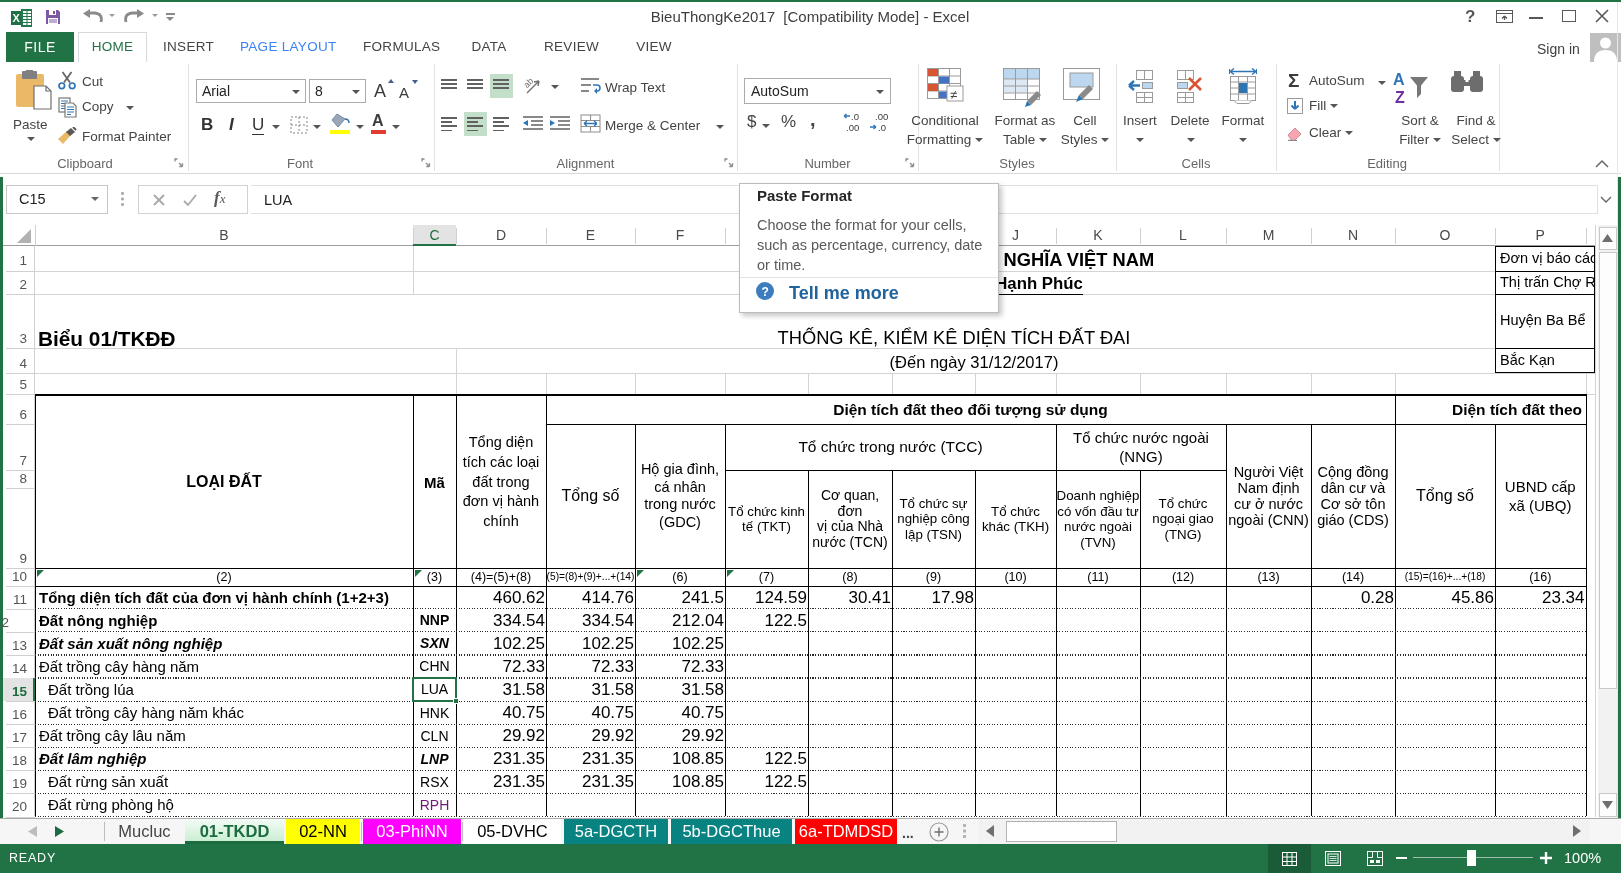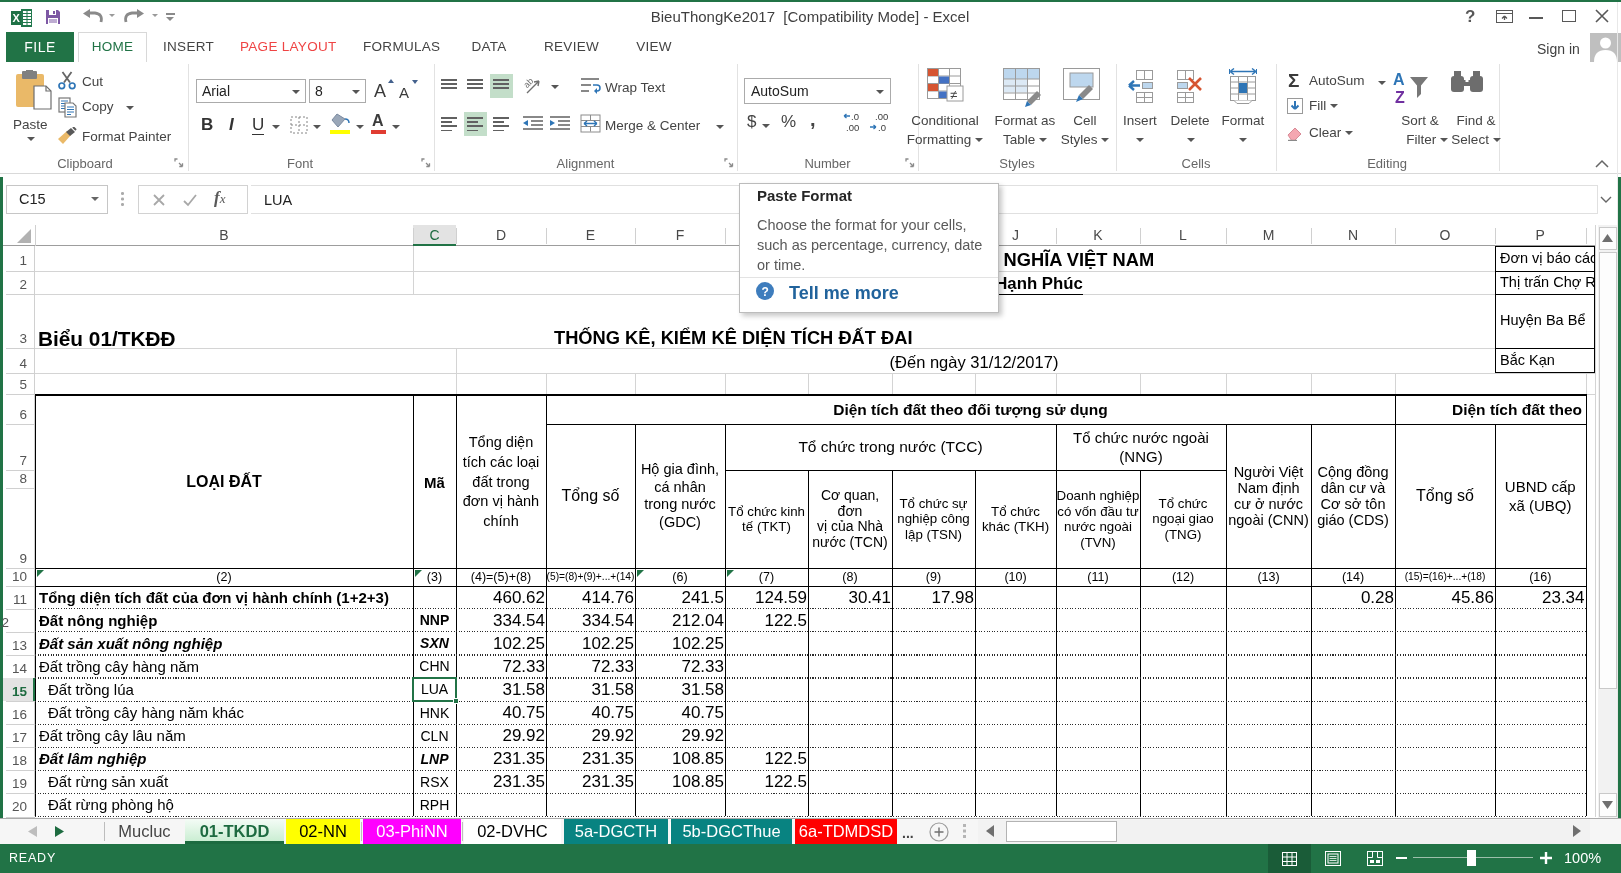--- a/index.html
+++ b/index.html
@@ -61,21 +61,21 @@
 <div class="a" style="left:1595px;top:9px">
     <svg width="14" height="14">
       <path d="M1 1 L13 13 M13 1 L1 13" stroke="#585858" stroke-width="1.6"></path>
     </svg>
   </div>
 <div class="a" style="left:0;top:32px;width:1621px;height:30px;background:#fff"></div>
 <div class="a" style="left:6px;top:32px;width:68px;height:30px;background:#217346;color:#fff;font-size:14px;display:flex;align-items:center;justify-content:center;letter-spacing:0.5px">FILE</div>
 <div class="a" style="left:78px;top:32px;width:69px;height:31px;background:#fff;border:1px solid #d8d8d8;border-bottom:none"></div>
 <div class="a" style="left:78px;top:39px;width:69px;text-align:center;font-size:13.5px;color:#217346;letter-spacing:0.3px;white-space:nowrap">HOME</div>
 <div class="a" style="left:163px;top:39px;width:46px;text-align:center;font-size:13.5px;color:#444444;letter-spacing:0.3px;white-space:nowrap">INSERT</div>
-<div class="a" style="left:240px;top:39px;width:94px;text-align:center;font-size:13.5px;color:#ef4444;letter-spacing:0.3px;white-space:nowrap">PAGE LAYOUT</div>
+<div class="a" style="left:240px;top:39px;width:94px;text-align:center;font-size:13.5px;color:#3b82f6;letter-spacing:0.3px;white-space:nowrap">PAGE LAYOUT</div>
 <div class="a" style="left:363px;top:39px;width:75px;text-align:center;font-size:13.5px;color:#444444;letter-spacing:0.3px;white-space:nowrap">FORMULAS</div>
 <div class="a" style="left:466px;top:39px;width:46px;text-align:center;font-size:13.5px;color:#444444;letter-spacing:0.3px;white-space:nowrap">DATA</div>
 <div class="a" style="left:540px;top:39px;width:63px;text-align:center;font-size:13.5px;color:#444444;letter-spacing:0.3px;white-space:nowrap">REVIEW</div>
 <div class="a" style="left:632px;top:39px;width:44px;text-align:center;font-size:13.5px;color:#444444;letter-spacing:0.3px;white-space:nowrap">VIEW</div>
 <div class="a" style="left:1537px;top:41px;font-size:14px;color:#3f3f3f">Sign in</div>
 <div class="a" style="left:1590px;top:33px">
     <svg width="31" height="29">
 <rect width="31" height="29" fill="#bfbfbf"></rect>
       <circle cx="15.5" cy="10" r="5.5" fill="#fff"></circle>
 <path d="M4 29 Q4 17 15.5 17 Q27 17 27 29 Z" fill="#fff"></path>
@@ -360,21 +360,21 @@
   </div>
 <div class="a lbl" style="left:1309px;top:125px">Clear <span class="dd" style="border-top-color:#555"></span></div>
 <div class="a" style="left:1393px;top:70px">
     <svg width="42" height="42">
 <text x="0" y="15" font-size="16" font-weight="bold" fill="#2e75b6" font-family="Liberation Sans">A</text>
 <text x="2" y="33" font-size="16" font-weight="bold" fill="#7030a0" font-family="Liberation Sans">Z</text>
 <path d="M17 7 h18 l-7 8.5 v8.5 l-4 4 v-12.5 z" fill="#777"></path>
     </svg>
   </div>
 <div class="a lbl" style="left:1392px;top:113px;width:56px;text-align:center">Sort &amp;</div>
-<div class="a lbl" style="left:1392px;top:132px;width:56px;text-align:right">Filter <span class="dd" style="border-top-color:#555"></span></div>
+<div class="a lbl" style="left:1392px;top:132px;width:56px;text-align:center">Filter <span class="dd" style="border-top-color:#555"></span></div>
 <div class="a" style="left:1450px;top:70px">
     <svg width="34" height="24">
 <rect x="1" y="6" width="13" height="16" rx="3" fill="#6d6d6d"></rect>
 <rect x="20" y="6" width="13" height="16" rx="3" fill="#6d6d6d"></rect>
 <rect x="4" y="1" width="7" height="8" fill="#6d6d6d"></rect>
       <rect x="23" y="1" width="7" height="8" fill="#6d6d6d"></rect>
 <rect x="13" y="10" width="8" height="6" fill="#6d6d6d"></rect>
       <rect x="15.5" y="8" width="3" height="4" fill="#fff"></rect>
     </svg>
   </div>
@@ -508,21 +508,21 @@
 <div class="a" style="left:1140px;top:372.8px;width:1px;height:20.80000000000001px;background:#d4d4d4"></div>
 <div class="a" style="left:1226px;top:372.8px;width:1px;height:20.80000000000001px;background:#d4d4d4"></div>
 <div class="a" style="left:1311px;top:372.8px;width:1px;height:20.80000000000001px;background:#d4d4d4"></div>
 <div class="a" style="left:1395px;top:372.8px;width:1px;height:20.80000000000001px;background:#d4d4d4"></div>
 <div class="a" style="left:1585.5px;top:245.8px;width:1px;height:570.7px;background:#d4d4d4"></div>
 <div class="a" style="left:1595px;top:225.0px;width:1px;height:591.5px;background:#d4d4d4"></div>
 <div class="a" style="left:1585.5px;top:393.6px;width:9.5px;height:1px;background:#d4d4d4"></div>
 <div class="a" style="left:570px;top:249px;width:800px;text-align:center;font-size:18.3px;font-weight:bold;color:#000">CỘNG HÒA XÃ HỘI CHỦ NGHĨA VIỆT NAM</div>
 <div class="a" style="left:570px;top:273.5px;width:800px;text-align:center;font-size:16.8px;font-weight:bold;color:#000"><span style="border-bottom:1.5px solid #000;padding-bottom:1px">Độc lập - Tự do - Hạnh Phúc</span></div>
 <div class="a bt" style="left:38px;top:327px;font-weight:bold;font-size:20.8px">Biểu 01/TKĐĐ</div>
-<div class="a" style="left:554px;top:326.5px;width:800px;text-align:left;font-size:18.3px;font-weight:bold;color:#000">THỐNG KÊ, KIỂM KÊ DIỆN TÍCH ĐẤT ĐAI</div>
+<div class="a" style="left:554px;top:326.5px;width:800px;text-align:center;font-size:18.3px;font-weight:normal;color:#000">THỐNG KÊ, KIỂM KÊ DIỆN TÍCH ĐẤT ĐAI</div>
 <div class="a" style="left:574px;top:352.5px;width:800px;text-align:center;font-size:16.5px;color:#000">(Đến ngày 31/12/2017)</div>
 <div class="a" style="left:1495px;top:245.8px;width:99.5px;height:127.0px;border:1px solid #000;background:#fff"></div>
 <div class="a" style="left:1495px;top:270.5px;width:99.5px;height:1px;background:#000"></div>
 <div class="a" style="left:1495px;top:294.2px;width:99.5px;height:1px;background:#000"></div>
 <div class="a" style="left:1495px;top:348.3px;width:99.5px;height:1px;background:#000"></div>
 <div class="a bt" style="left:1500px;top:249.8px;width:93.5px;font-size:14.5px">Đơn vị báo cáo:</div>
 <div class="a bt" style="left:1500px;top:273.5px;width:93.5px;font-size:14.5px">Thị trấn Chợ Rã</div>
 <div class="a bt" style="left:1500px;top:312.25px;width:93.5px;font-size:14.5px">Huyện Ba Bể</div>
 <div class="a bt" style="left:1500px;top:352.3px;width:93.5px;font-size:14.5px">Bắc Kạn</div>
 <div class="a" style="left:35px;top:393.6px;width:1551.5px;height:2.6px;background:#000"></div>
@@ -680,21 +680,21 @@
 <div class="a num" style="left:547px;top:747.23px;width:87px;height:23.09px;line-height:23.59px">231.35</div>
 <div class="a num" style="left:636px;top:747.23px;width:88px;height:23.09px;line-height:23.59px">108.85</div>
 <div class="a num" style="left:726px;top:747.23px;width:81px;height:23.09px;line-height:23.59px">122.5</div>
 <div class="a bt" style="left:48px;top:770.32px;width:363px;height:23.09px;line-height:23.09px;">Đất rừng sản xuất</div>
 <div class="a flx" style="left:413px;top:770.32px;width:43px;height:23.09px;font-size:14px;color:#000;">RSX</div>
 <div class="a num" style="left:457px;top:770.32px;width:88px;height:23.09px;line-height:23.59px">231.35</div>
 <div class="a num" style="left:547px;top:770.32px;width:87px;height:23.09px;line-height:23.59px">231.35</div>
 <div class="a num" style="left:636px;top:770.32px;width:88px;height:23.09px;line-height:23.59px">108.85</div>
 <div class="a num" style="left:726px;top:770.32px;width:81px;height:23.09px;line-height:23.59px">122.5</div>
 <div class="a bt" style="left:48px;top:793.4100000000001px;width:363px;height:23.09px;line-height:23.09px;">Đất rừng phòng hộ</div>
-<div class="a flx" style="left:413px;top:793.4100000000001px;width:43px;height:23.09px;font-size:14px;color:#000000;">RPH</div>
+<div class="a flx" style="left:413px;top:793.4100000000001px;width:43px;height:23.09px;font-size:14px;color:#701a75;">RPH</div>
 <div class="a" style="left:412px;top:676.96px;width:45px;height:25.09px;border:2.2px solid #217346"></div>
 <div class="a" style="left:453px;top:698.0500000000001px;width:6px;height:6px;background:#217346;border:1px solid #fff"></div>
 <div class="a" style="left:1598px;top:225px;width:19px;height:593px;background:#f2f2f2"></div>
 <div class="a" style="left:1598.5px;top:227px;width:18px;height:23px;background:#fdfdfd;border:1px solid #c9c9c9"></div>
 <div class="a" style="left:1602px;top:234px">
     <svg width="11" height="8">
       <path d="M5.5 0 L11 8 H0 Z" fill="#6f6f6f"></path>
     </svg>
   </div>
 <div class="a" style="left:1598.5px;top:252px;width:18px;height:437px;background:#fdfdfd;border:1px solid #c9c9c9"></div>
@@ -716,21 +716,21 @@
     </svg>
   </div>
 <div class="a" style="left:104px;top:822px;width:1px;height:19px;background:#bdbdbd"></div>
 <div class="a flx" style="left:106px;top:819.0px;width:77px;height:25.0px;background:transparent;font-size:16.5px;color:#454545;overflow:hidden">Mucluc</div>
 <div class="a flx" style="left:185px;top:819.0px;width:99px;height:25.0px;background:linear-gradient(#f4fcf6,#c5ecce);font-weight:bold;font-size:16.5px;color:#1d6b40;overflow:hidden">01-TKDD</div>
 <div class="a" style="left:185px;top:841.4px;width:99px;height:2.6px;background:#1d6b40"></div>
 <div class="a flx" style="left:286px;top:819.0px;width:74px;height:25.0px;background:#ffff00;font-size:16.5px;color:#000;overflow:hidden">02-NN</div>
 <div class="a" style="left:361px;top:822px;width:1px;height:19px;background:#bdbdbd"></div>
 <div class="a flx" style="left:363px;top:819.0px;width:98px;height:25.0px;background:#ff00ff;font-size:16.5px;color:#fff;overflow:hidden">03-PhiNN</div>
 <div class="a" style="left:462px;top:822px;width:1px;height:19px;background:#bdbdbd"></div>
-<div class="a flx" style="left:464px;top:819.0px;width:97px;height:25.0px;background:#fff;font-size:16.5px;color:#000;overflow:hidden">02-DVHC</div>
+<div class="a flx" style="left:464px;top:819.0px;width:97px;height:25.0px;background:#fff;font-size:16.5px;color:#000;overflow:hidden">05-DVHC</div>
 <div class="a flx" style="left:564px;top:819.0px;width:104px;height:25.0px;background:#088381;font-size:16.5px;color:#fff;overflow:hidden">5a-DGCTH</div>
 <div class="a" style="left:670px;top:822px;width:1px;height:19px;background:#fff"></div>
 <div class="a flx" style="left:671px;top:819.0px;width:121px;height:25.0px;background:#088381;font-size:16.5px;color:#fff;overflow:hidden">5b-DGCThue</div>
 <div class="a flx" style="left:795px;top:819.0px;width:102px;height:25.0px;background:#ff0000;font-size:16.5px;color:#fff;overflow:hidden">6a-TDMDSD</div>
 <div class="a" style="left:902px;top:825px;font-size:14px;font-weight:bold;color:#444">...</div>
 <div class="a" style="left:929px;top:822px">
     <svg width="20" height="20">
 <circle cx="10" cy="10" r="9" fill="none" stroke="#9a9a9a" stroke-width="1.2"></circle>
 <path d="M10 5.5 v9 M5.5 10 h9" stroke="#6f6f6f" stroke-width="1.4"></path>
     </svg>

